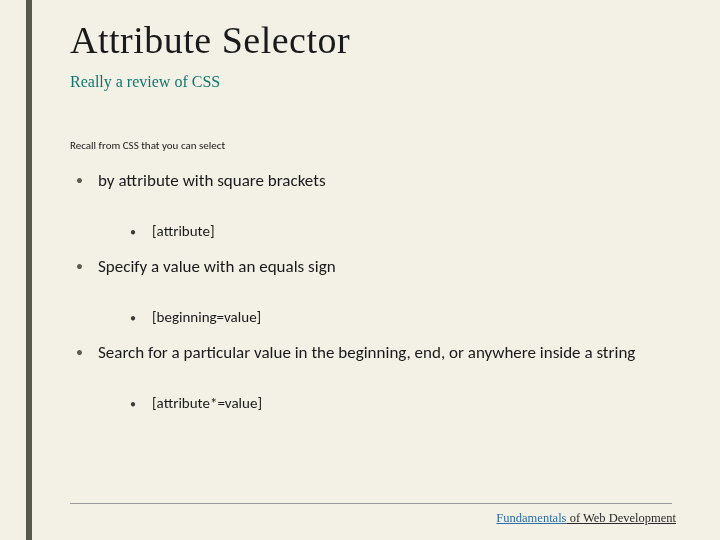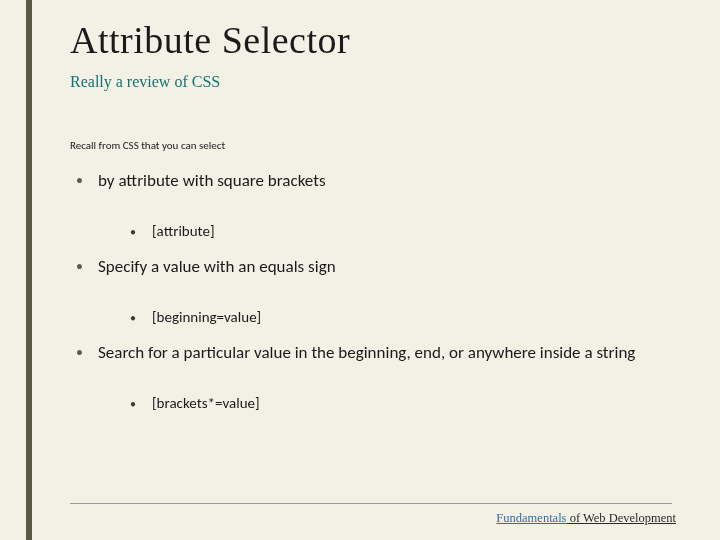--- a/index.html
+++ b/index.html
@@ -122,21 +122,21 @@
   </li>
   <li>
     <span>Specify a value with an equals sign</span>
     <ul class="level2">
       <li>[beginning=value]</li>
     </ul>
   </li>
   <li>
     <span>Search for a particular value in the beginning, end, or anywhere inside a string</span>
     <ul class="level2">
-      <li>[brackets*=value]</li>
+      <li>[attribute*=value]</li>
     </ul>
   </li>
 </ul>
 
 <div class="footer-rule"></div>
 <div class="footer-text">
   <span class="accent u">Fundamentals</span><span class="u"> of Web Development</span>
 </div>
 
 </body></html>

